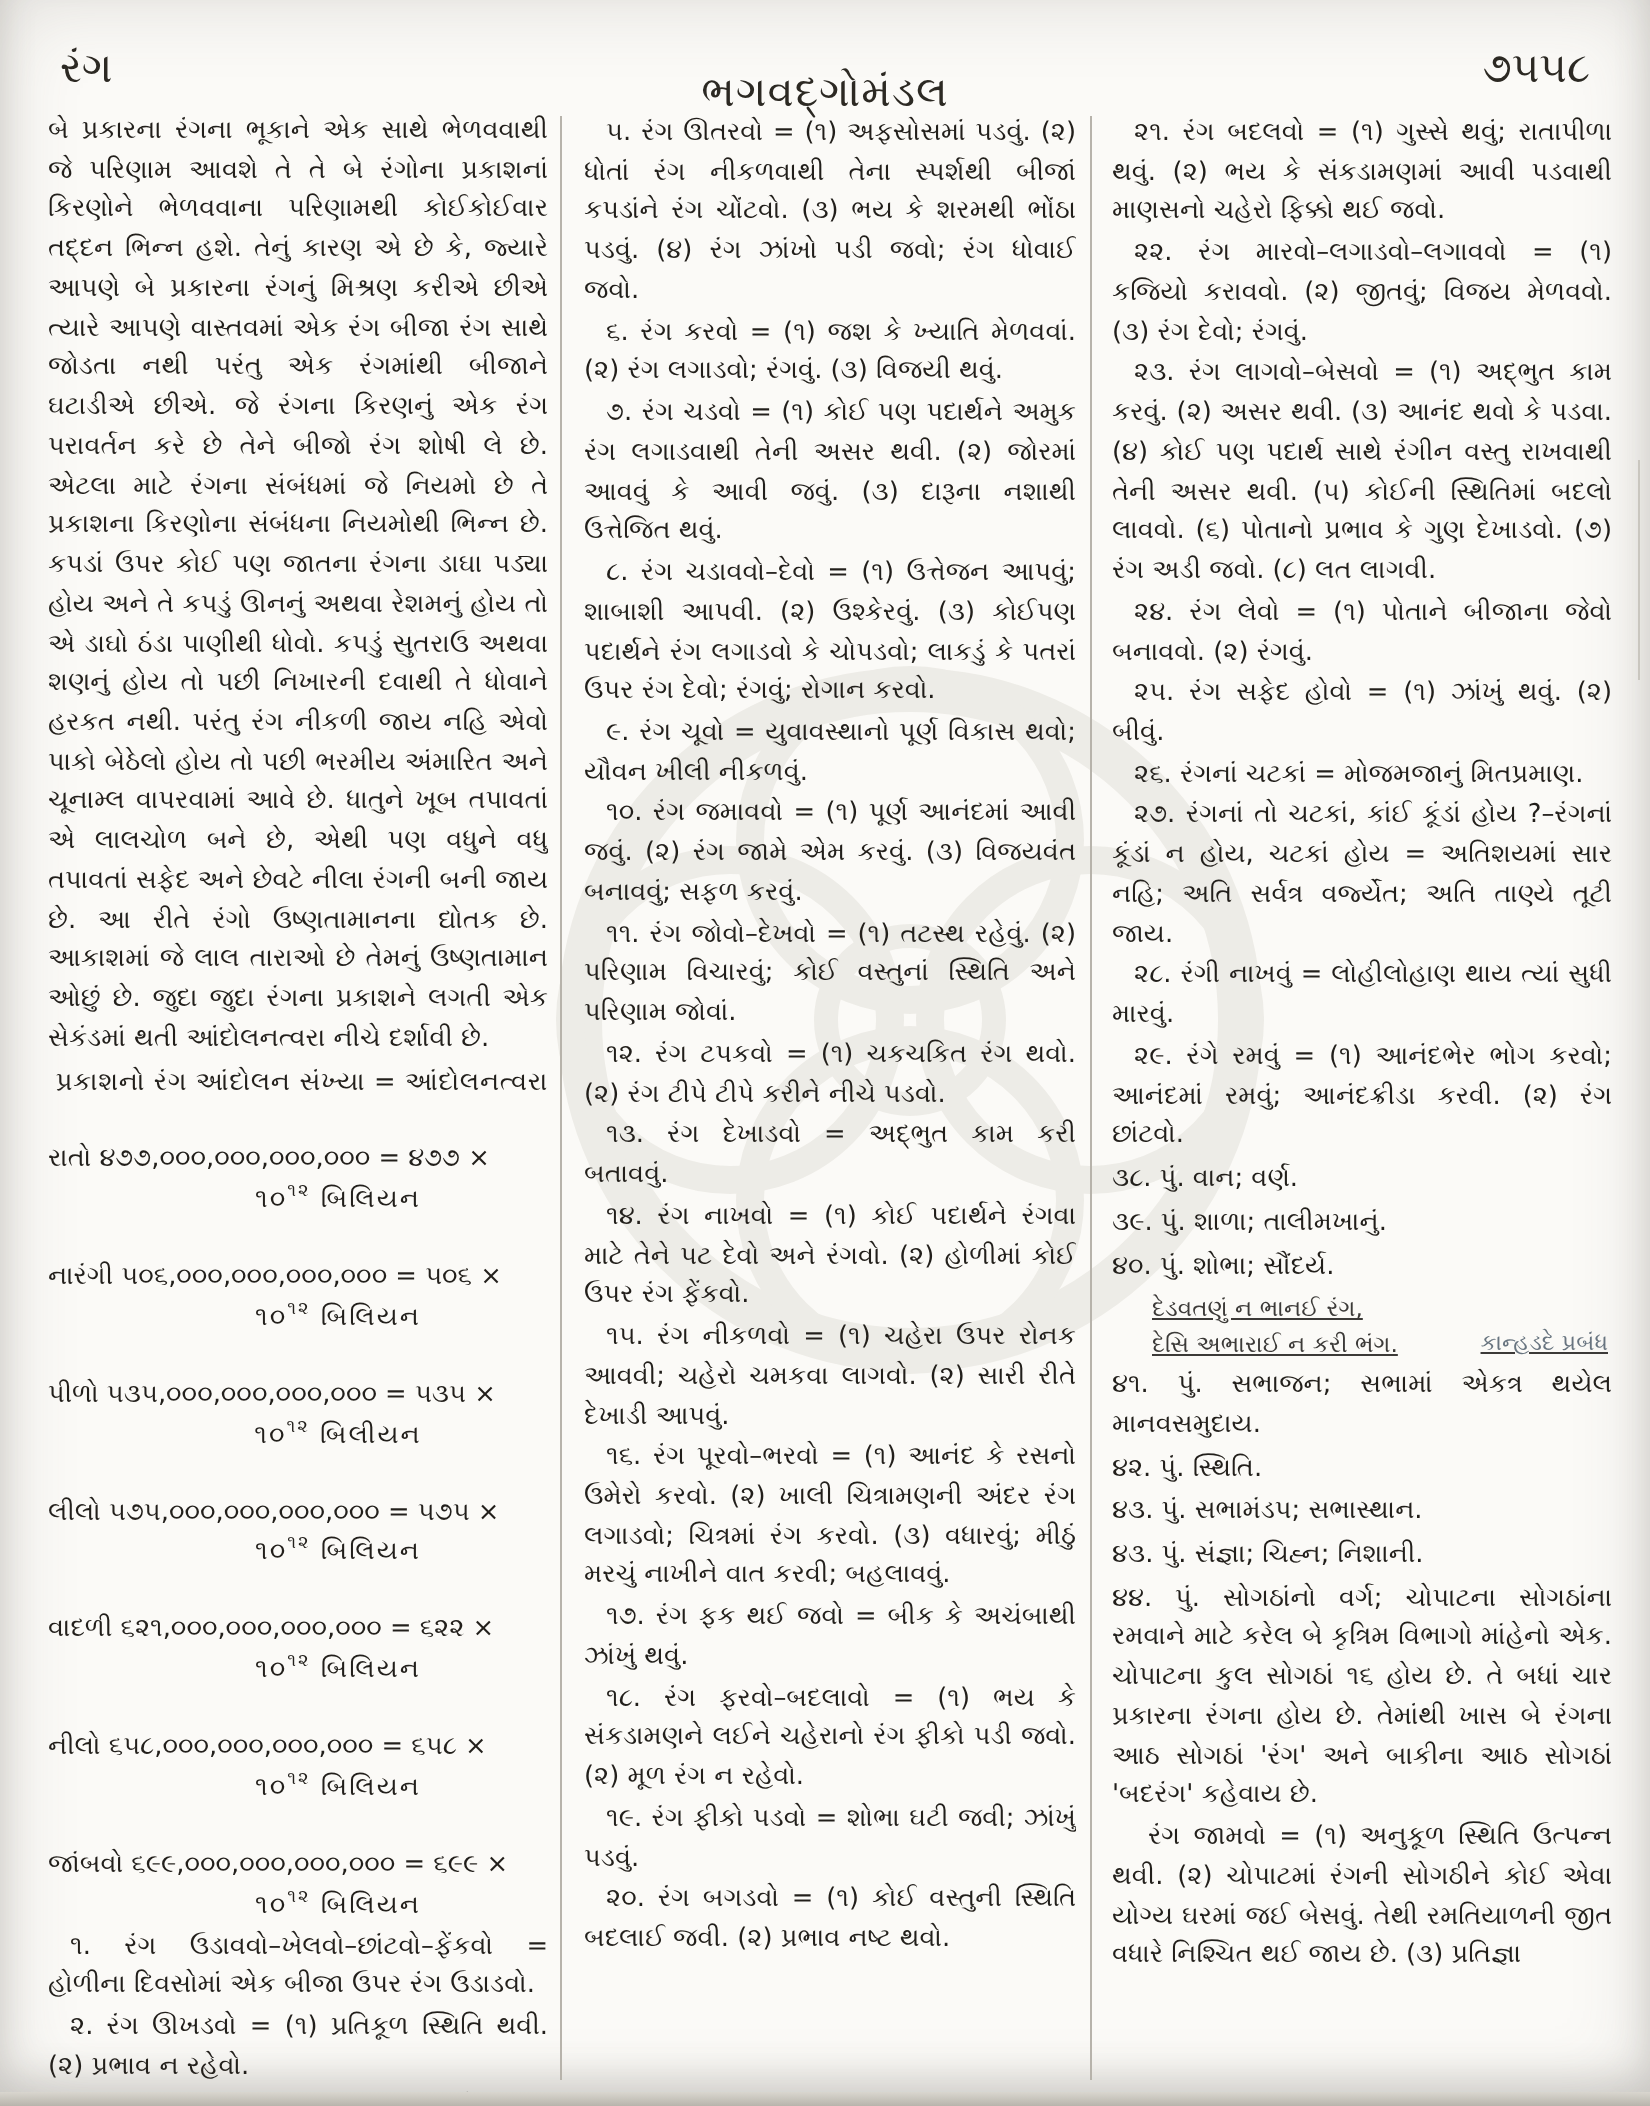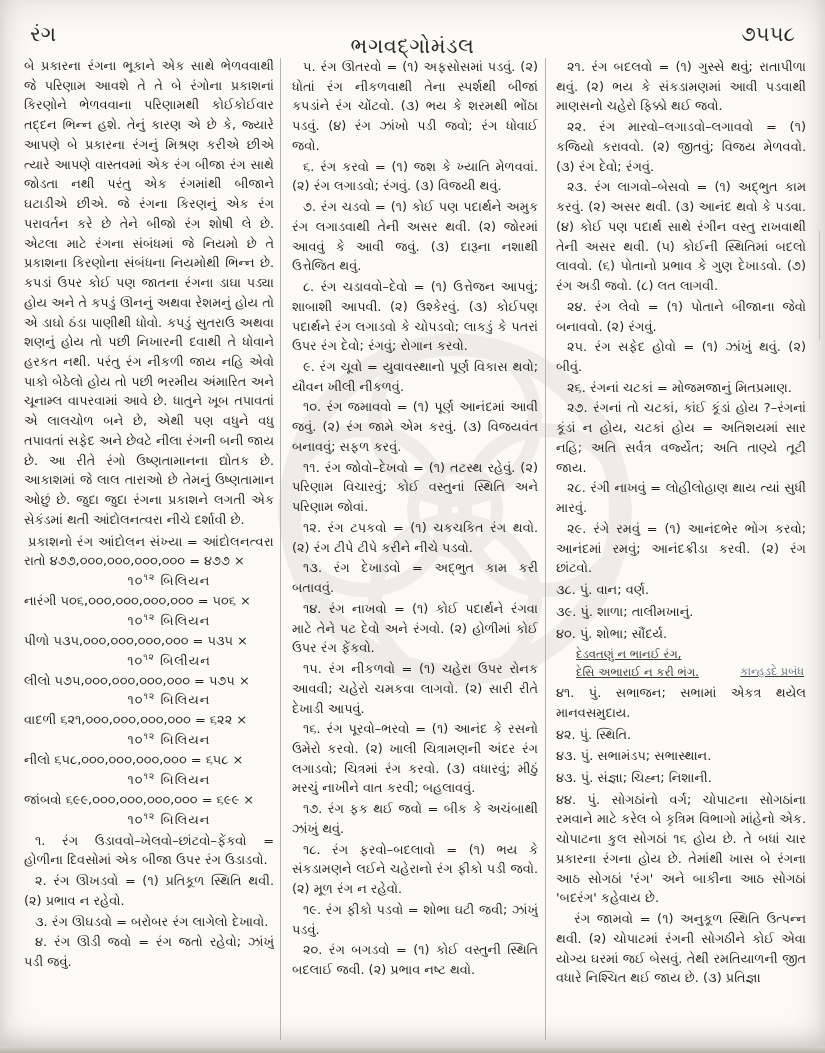--- a/index.html
+++ b/index.html
@@ -30,21 +30,21 @@
   }
   .col1{left:24px;width:250px;}
   .col2{left:292px;width:246px;}
   .col3{left:556px;width:250px;}
   p{margin:0;}
   .para{text-indent:0;}
   .entry{text-indent:11px;margin-top:1px;}
   .sense{text-indent:0;margin-top:2px;}
   .indent2{text-indent:18px;}
   .freq-head{margin-top:2px;text-align:right;letter-spacing:.3px;}
-  .freq-row{margin-top:0;}
+  .freq-row{margin-top:19px;}
   .freq-line{text-align:left;white-space:nowrap;overflow:hidden;}
   .freq-exp{padding-left:40px;text-align:center;letter-spacing:1px;}
   .freq-exp sup{font-size:9px;}
   .verse{font-size:11.6px;color:#3c3a38;padding-left:20px;margin-top:3px;line-height:1.5;text-decoration:underline;}
   .verse-row2{display:flex;justify-content:space-between;align-items:center;padding-right:2px;}
   .verse-cite{color:#68747f;font-size:11.3px;white-space:nowrap;margin-left:20px;}
   .watermark{position:absolute;left:255px;top:320px;pointer-events:none;opacity:.55;}
   .bottom-strip{position:absolute;left:0;bottom:0;width:825px;height:7px;
     background:linear-gradient(#d9d6cf,#b8b4ac);}
 </style>

